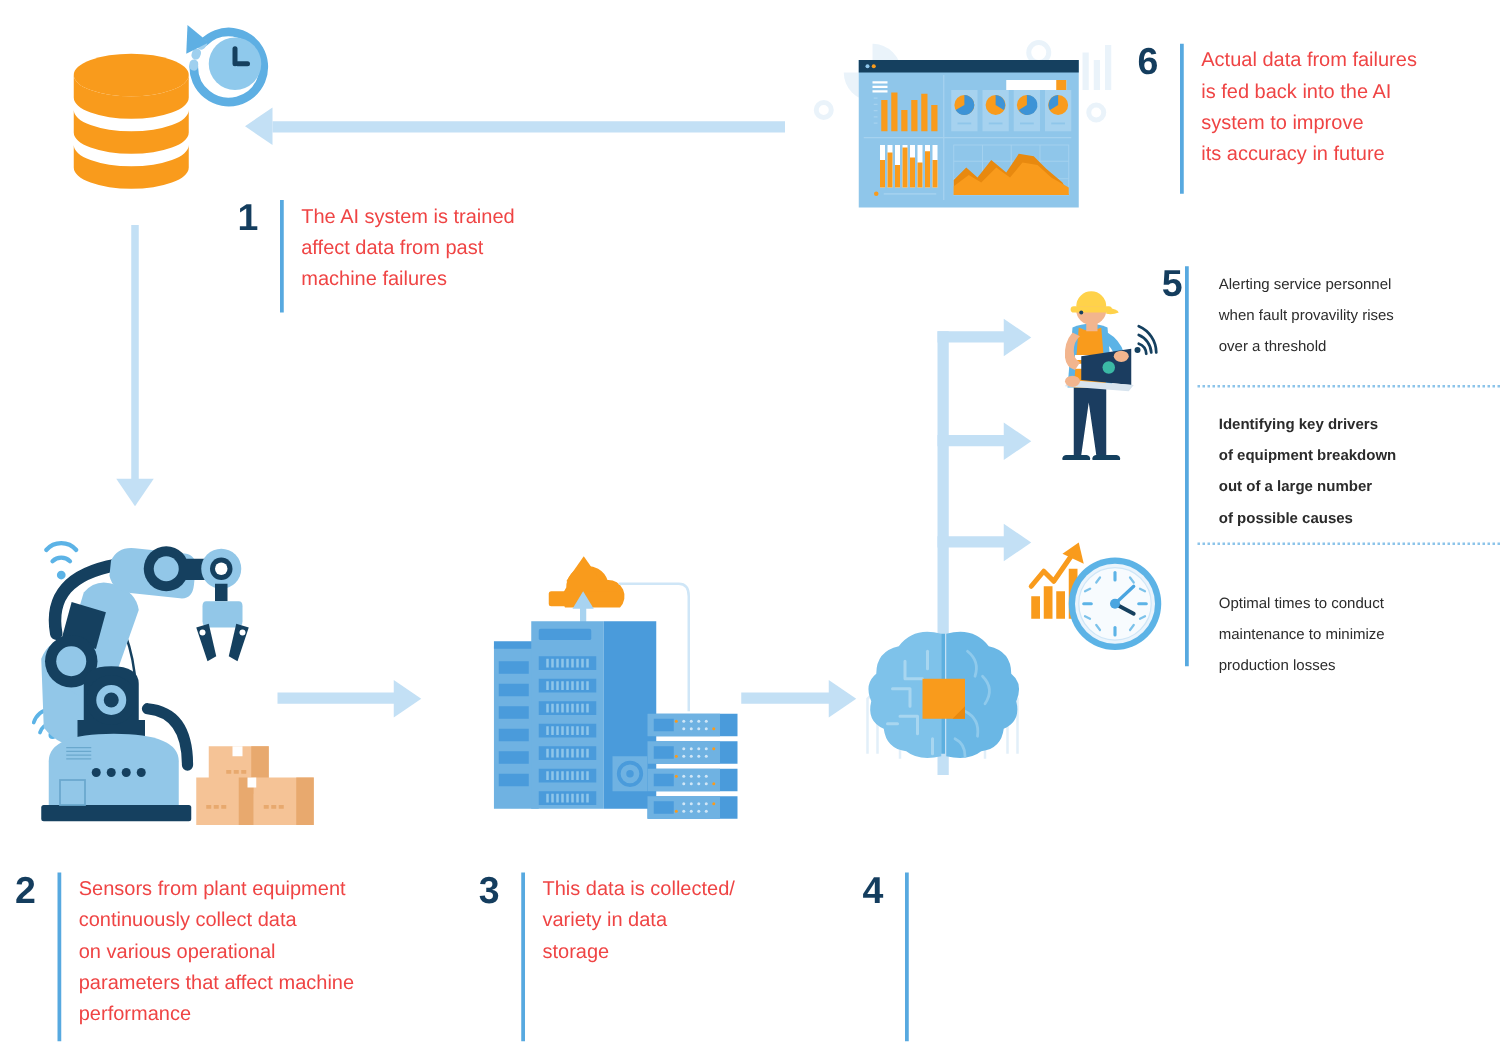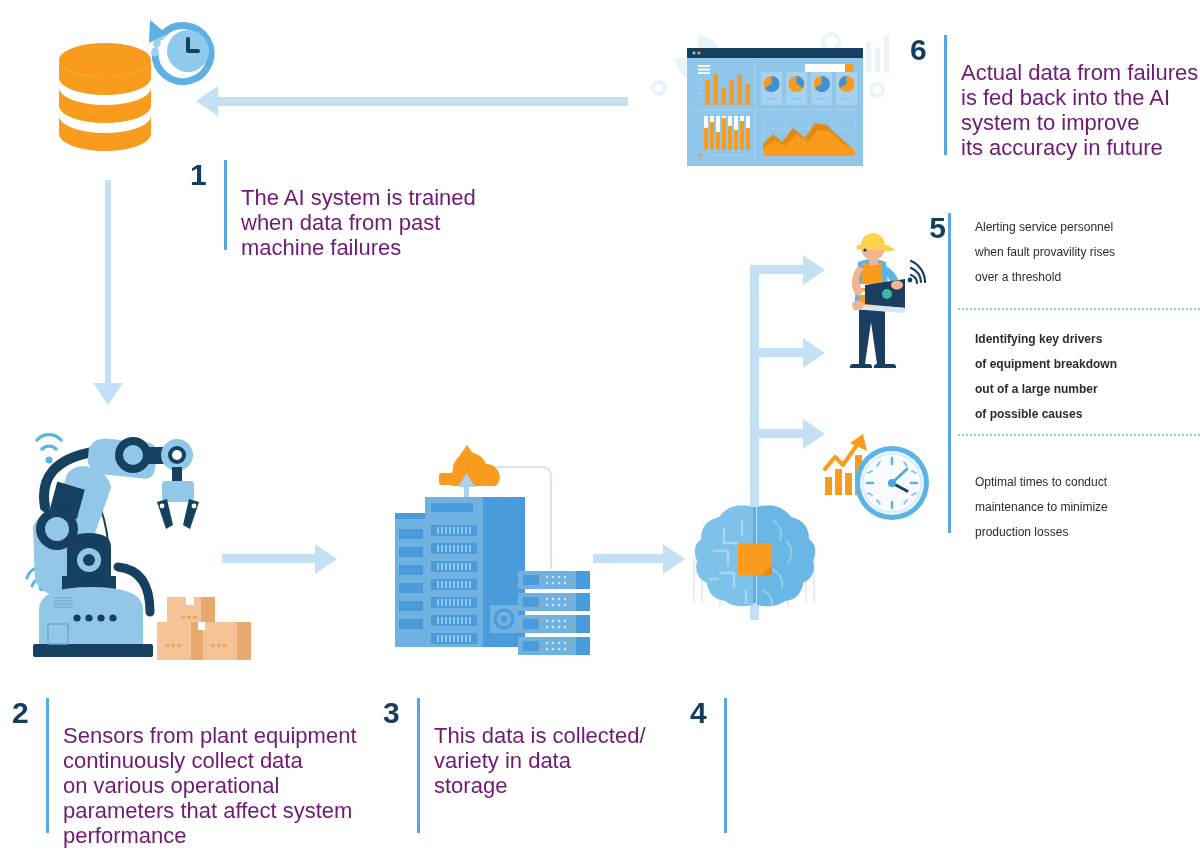--- a/index.html
+++ b/index.html
@@ -40,26 +40,25 @@
   }
   .step-num.right-align { text-align: right; padding-right: 12px; }
   .step-rule {
     width: 3px;
     background: #57a9e0;
     flex: 0 0 auto;
     margin-right: 14px;
     align-self: stretch;
   }
   .step-body {
-    font-size: 22px;
+    font-size: 16px;
     line-height: 25px;
-    color: #701a75;
+    color: #ef4444;
     white-space: pre-line;
     padding-top: 1px;
-    margin-top: 24px;
   }
   .step-body b { font-weight: normal; }
 
   
   .rgroup {
     position: absolute;
     display: flex;
     align-items: stretch;
   }
   .rgroup .rtext {
@@ -132,21 +131,21 @@
         <path d="M14 76 v18 a46 17 0 0 0 92 0 v-18 a46 17 0 0 1 -92 0 z" fill="#f99b1c"></path>
         <path d="M14 104 v18 a46 17 0 0 0 92 0 v-18 a46 17 0 0 1 -92 0 z" fill="#f99b1c"></path>
       </g>
     </svg>
   </div>
 
   <div class="step" style="left:190px; top:160px; height:90px;">
     <div class="step-num">1</div>
     <div class="step-rule"></div>
     <div class="step-body"><span>The AI system is trained
-when </span><b>data from past</b><span>
+affect </span><b>data from past</b><span>
 machine failures</span></div>
   </div>
 
   <div class="arrow-h" style="left:218px; top:97px; width:410px;"></div>
   <div class="arrow-head-l" style="left:196px; top:86px;"></div>
 
   <div class="arrow-v-thin" style="left:105px; top:180px; height:205px;"></div>
   <div class="arrow-head-d" style="left:93px; top:383px;"></div>
 
   <div class="svgwrap" style="left:645px; top:18px; width:250px; height:160px;">
@@ -696,21 +695,21 @@
       <path d="M82 70 L72 80 L82 80 Z" fill="#e8890f"></path>
     </svg>
   </div>
 
   <div class="step" style="left:12px; top:698px; height:135px;">
     <div class="step-num">2</div>
     <div class="step-rule"></div>
     <div class="step-body">Sensors from plant equipment
 continuously collect data
 on various operational
-parameters that affect system
+parameters that affect machine
 performance</div>
   </div>
 
   <div class="step" style="left:383px; top:698px; height:135px;">
     <div class="step-num">3</div>
     <div class="step-rule"></div>
     <div class="step-body">This data is collected/
 variety in data
 storage</div>
   </div>

